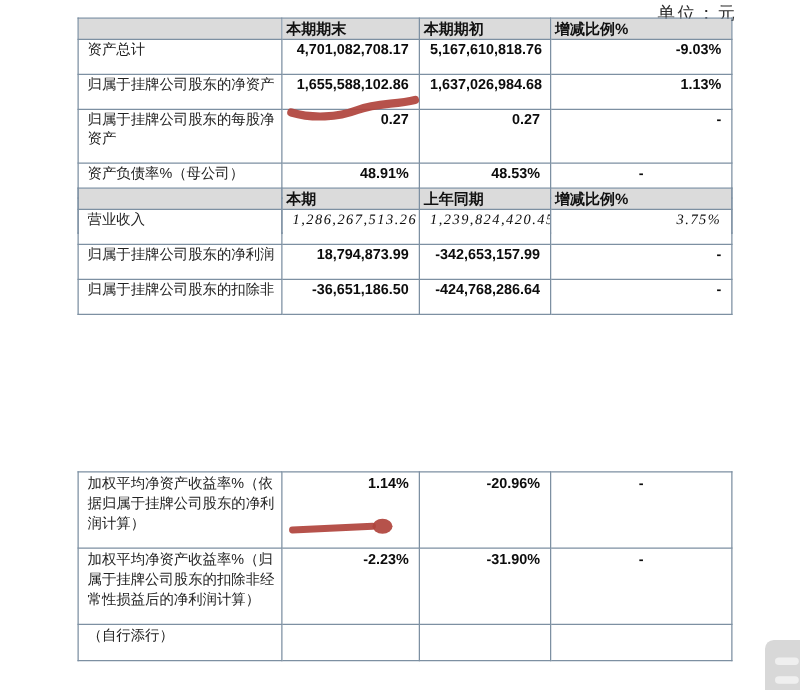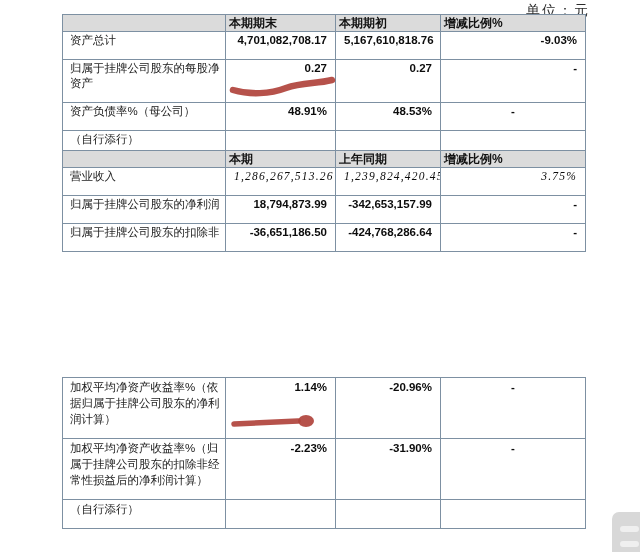--- a/index.html
+++ b/index.html
@@ -71,20 +71,26 @@
       <th>本期期初</th>
       <th>增减比例%</th>
     </tr>
   </thead>
   <tbody>
     <tr>
       <td class="lbl">资产总计</td>
       <td class="num">4,701,082,708.17</td>
       <td class="num">5,167,610,818.76</td>
       <td class="num">-9.03%</td>
+    </tr>
+    <tr>
+      <td class="lbl">归属于挂牌公司股东的净资产</td>
+      <td class="num">1,655,588,102.86</td>
+      <td class="num">1,637,026,984.68</td>
+      <td class="num">1.13%</td>
     </tr>
     <tr>
       <td class="lbl">归属于挂牌公司股东的每股净资产</td>
       <td class="num">0.27</td>
       <td class="num">0.27</td>
       <td class="num">-</td>
     </tr>
     <tr>
       <td class="lbl">资产负债率%（母公司）</td>
       <td class="num">48.91%</td>

